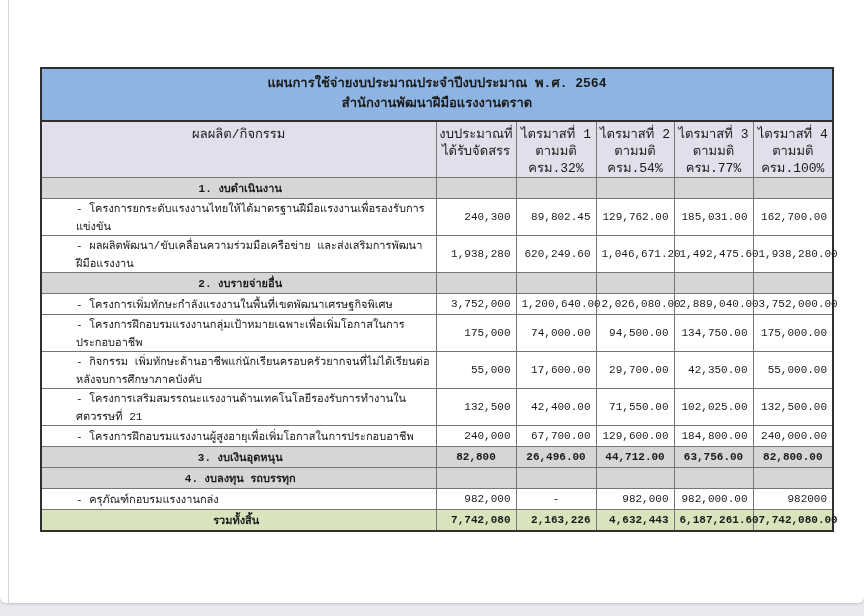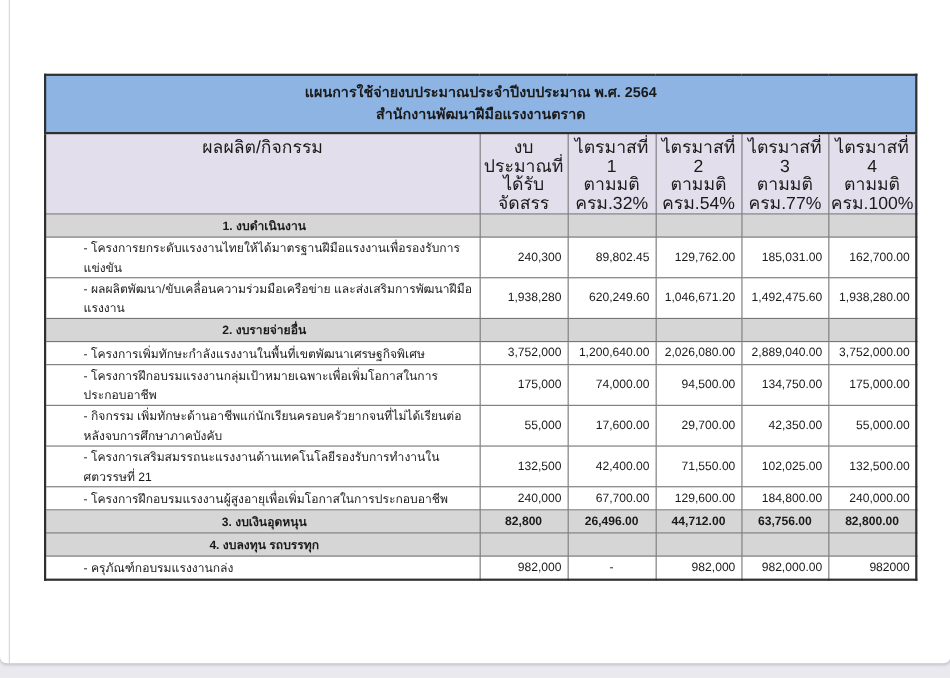--- a/index.html
+++ b/index.html
@@ -16,36 +16,36 @@
     border-bottom-left-radius: 6px; border-bottom-right-radius: 6px;
     box-shadow: 0 1px 3px rgba(0,0,0,0.18);
   }
   .page-edge-line {
     position: absolute; left: 8px; top: 0; width: 1px; height: 603px;
     background: #d4d4dd;
   }
   .budget-table {
     position: absolute; left: 40px; top: 67px; width: 792px;
     border-collapse: collapse; table-layout: fixed;
-    font-size: 11px; color: #1a1a1a;
+    font-size: 11px; color: #1a1a1a; font-family: Liberation Mono, monospace;
   }
   .budget-table, .budget-table td, .budget-table th {
     border: 1px solid var(--grid_line, #767676);
   }
   .budget-table { border: 2px solid var(--outer_border, #2f2f2f); }
   .title-cell {
     background: var(--title_bar, #8DB4E2);
     text-align: center; font-weight: bold; font-size: 13px;
     padding: 5px 0 6px 0;
     border-bottom: 2px solid var(--outer_border, #2f2f2f) !important;
   }
   .title-line { line-height: 20px; }
   .header-row th {
     background: var(--header_bg, #E2DEEB);
-    font-weight: normal; font-size: 16px;
+    font-weight: normal; font-size: 13px;
     vertical-align: top; text-align: center;
     padding-top: 4px; line-height: 17px; height: 42px;
     white-space: pre-line;
   }
   .budget-table tbody td { height: 21px; padding: 0 5px; }
   .c-label { text-align: left; padding-left: 8px !important; }
   .c-val { text-align: right; }
   .c-val.dash { text-align: center; }
   .row-item .c-label { padding-left: 34px !important; }
   .row-section td, .row-secval td {
@@ -184,16 +184,24 @@
             <td class="c-val"></td>
           </tr>
           <tr class="row-item">
             <td class="c-label">-  ครุภัณฑ์กอบรมแรงงานกล่ง</td>
             <td class="c-val">982,000</td>
             <td class="c-val dash">-</td>
             <td class="c-val">982,000</td>
             <td class="c-val">982,000.00</td>
             <td class="c-val">982000</td>
           </tr>
+          <tr class="row-total">
+            <td class="c-label">รวมทั้งสิ้น</td>
+            <td class="c-val">7,742,080</td>
+            <td class="c-val">2,163,226</td>
+            <td class="c-val">4,632,443</td>
+            <td class="c-val">6,187,261.60</td>
+            <td class="c-val">7,742,080.00</td>
+          </tr>
         </tbody>
     </table>
   </div>
 </div>
 
 </body></html>

